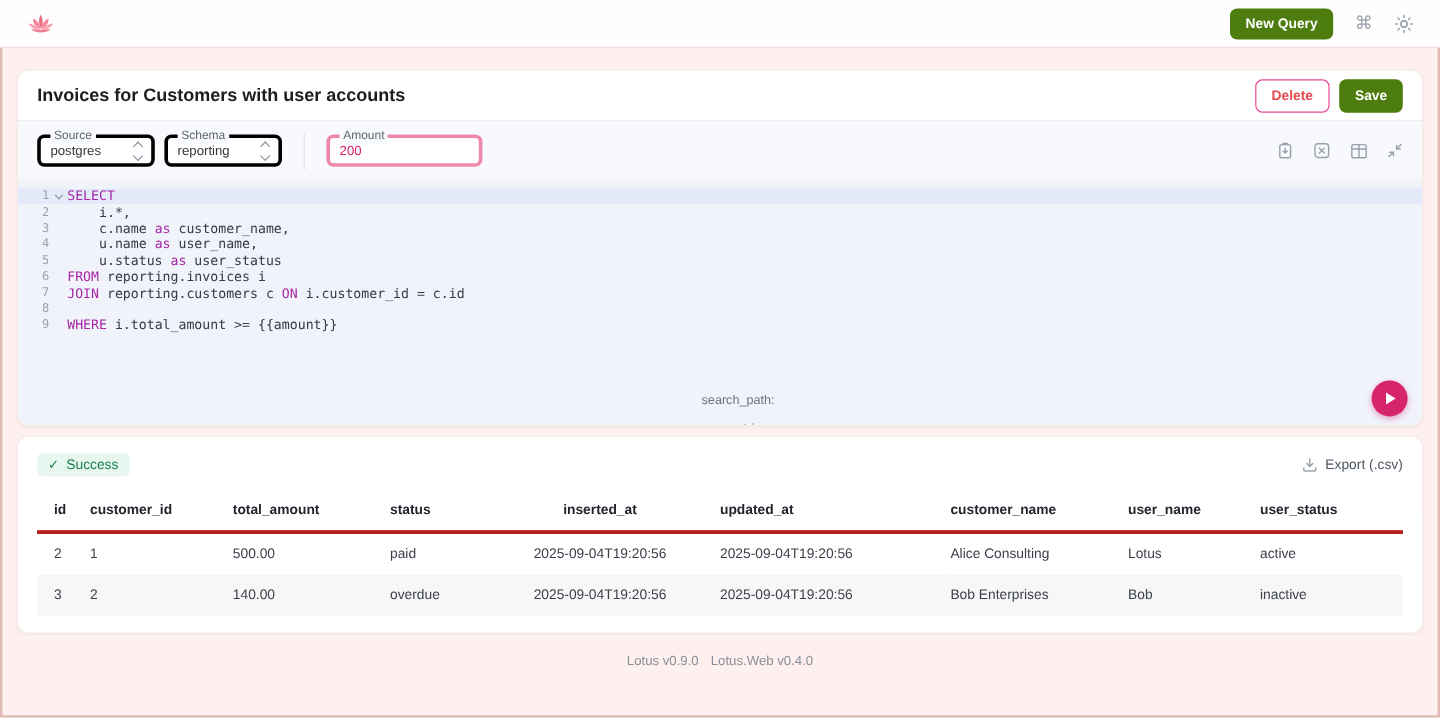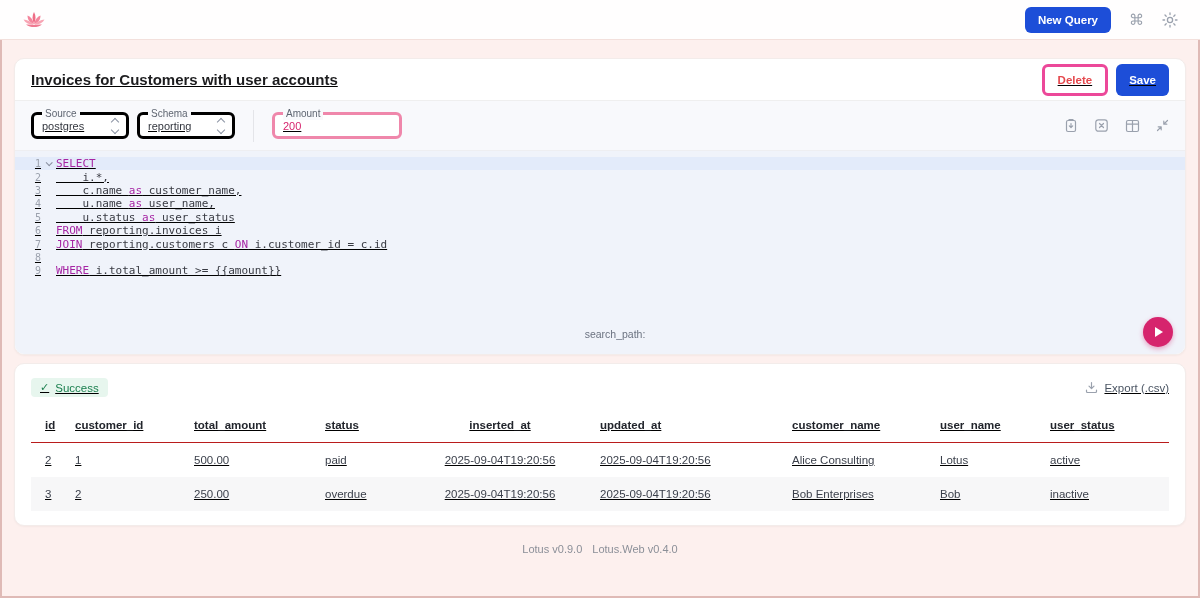--- a/index.html
+++ b/index.html
@@ -16,30 +16,30 @@
     height: 40px; background: #fffefe;
     display: flex; align-items: center; justify-content: space-between;
     padding: 0 22px; border-bottom: 1px solid #f3e0dc;
   }
   .logo { display: inline-flex; align-items: center; cursor: pointer; }
   .topbar-right { display: flex; align-items: center; gap: 18px; }
   .btn {
     border: none; border-radius: 6px; font-family: inherit;
     font-size: 11.5px; font-weight: 700; padding: 7px 13px; cursor: pointer;
   }
-  .btn-primary { background: #1d4ed8; color: #fff; }
-  .btn-outline-danger { background: #fff; color: #e5484d; border: 3px solid #ec4899; }
+  .btn-primary { background: #4d7c0f; color: #fff; }
+  .btn-outline-danger { background: #fff; color: #e5484d; border: 1px solid #ec4899; }
   .cmd-glyph { font-size: 15px; color: #9aa1ad; cursor: pointer; line-height: 1; }
   .icon { display: inline-flex; color: #9aa1ad; }
   .icon svg { display: block; }
   
   main { margin: 18px 14px 0; }
   .card {
     background: #fff; border: 1px solid #f3ecea; border-radius: 10px;
-    box-shadow: 0 1px 2px rgba(60,30,30,0.04); overflow: hidden; text-decoration: underline;
+    box-shadow: 0 1px 2px rgba(60,30,30,0.04); overflow: hidden;
   }
   
   .title-row {
     height: 42px; display: flex; align-items: center; justify-content: space-between;
     padding: 0 16px; border-bottom: 1px solid #efefef;
   }
   .title-row h1 { font-size: 15px; font-weight: 700; color: #1d1d1f; }
   .title-actions { display: flex; gap: 8px; }
   
   .toolbar-row {
@@ -99,21 +99,21 @@
     display: inline-flex; align-items: center; gap: 6px;
     background: #e7f6ee; color: #1a7f4e; font-size: 11.5px; font-weight: 500;
     padding: 3px 9px; border-radius: 4px;
   }
   .badge .check { font-size: 11px; }
   .export-link { display: inline-flex; align-items: center; gap: 6px; color: #4b5563; font-size: 11.5px; cursor: pointer; }
   .meta { font-size: 11px; color: #6b7280; margin-top: 7px; }
   table { width: 100%; border-collapse: collapse; margin-top: 14px; table-layout: fixed; }
   th {
     text-align: left; font-size: 11.5px; font-weight: 700; color: #22252c;
-    padding: 8px 4px 11px; border-bottom: 1px solid #b91c1c;
+    padding: 8px 4px 11px; border-bottom: 3px solid #b91c1c;
   }
   td { font-size: 11.5px; color: #3a3f4a; padding: 11px 4px; }
   tbody tr:nth-child(even) { background: #f7f7f8; }
   th:nth-child(1), td:nth-child(1) { width: 40px;  padding-left: 14px; }
   th:nth-child(2), td:nth-child(2) { width: 119px; }
   th:nth-child(3), td:nth-child(3) { width: 131px; }
   th:nth-child(4), td:nth-child(4) { width: 83px;  }
   th:nth-child(5), td:nth-child(5) { width: 192px; text-align: center; }
   th:nth-child(6), td:nth-child(6) { width: 192px; }
   th:nth-child(7), td:nth-child(7) { width: 148px; }
@@ -320,21 +320,21 @@
             <td>paid</td>
             <td>2025-09-04T19:20:56</td>
             <td>2025-09-04T19:20:56</td>
             <td>Alice Consulting</td>
             <td>Lotus</td>
             <td>active</td>
           </tr>
           <tr>
             <td>3</td>
             <td>2</td>
-            <td>250.00</td>
+            <td>140.00</td>
             <td>overdue</td>
             <td>2025-09-04T19:20:56</td>
             <td>2025-09-04T19:20:56</td>
             <td>Bob Enterprises</td>
             <td>Bob</td>
             <td>inactive</td>
           </tr>
         </tbody>
     </table>
   </section>

